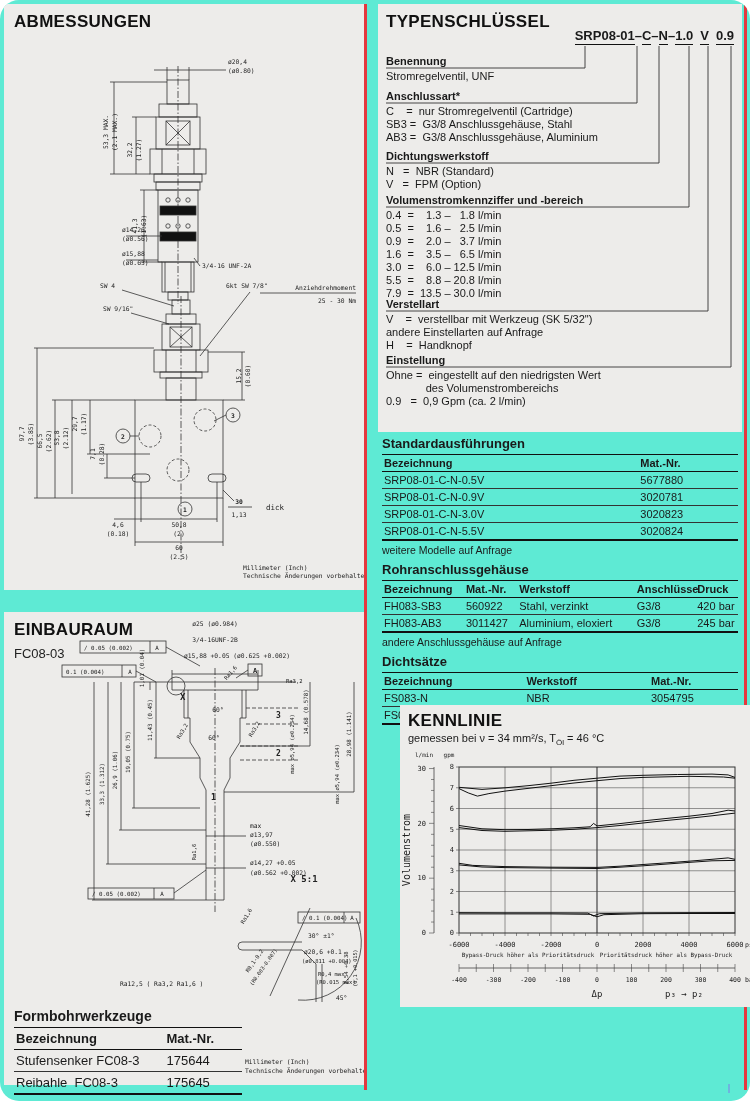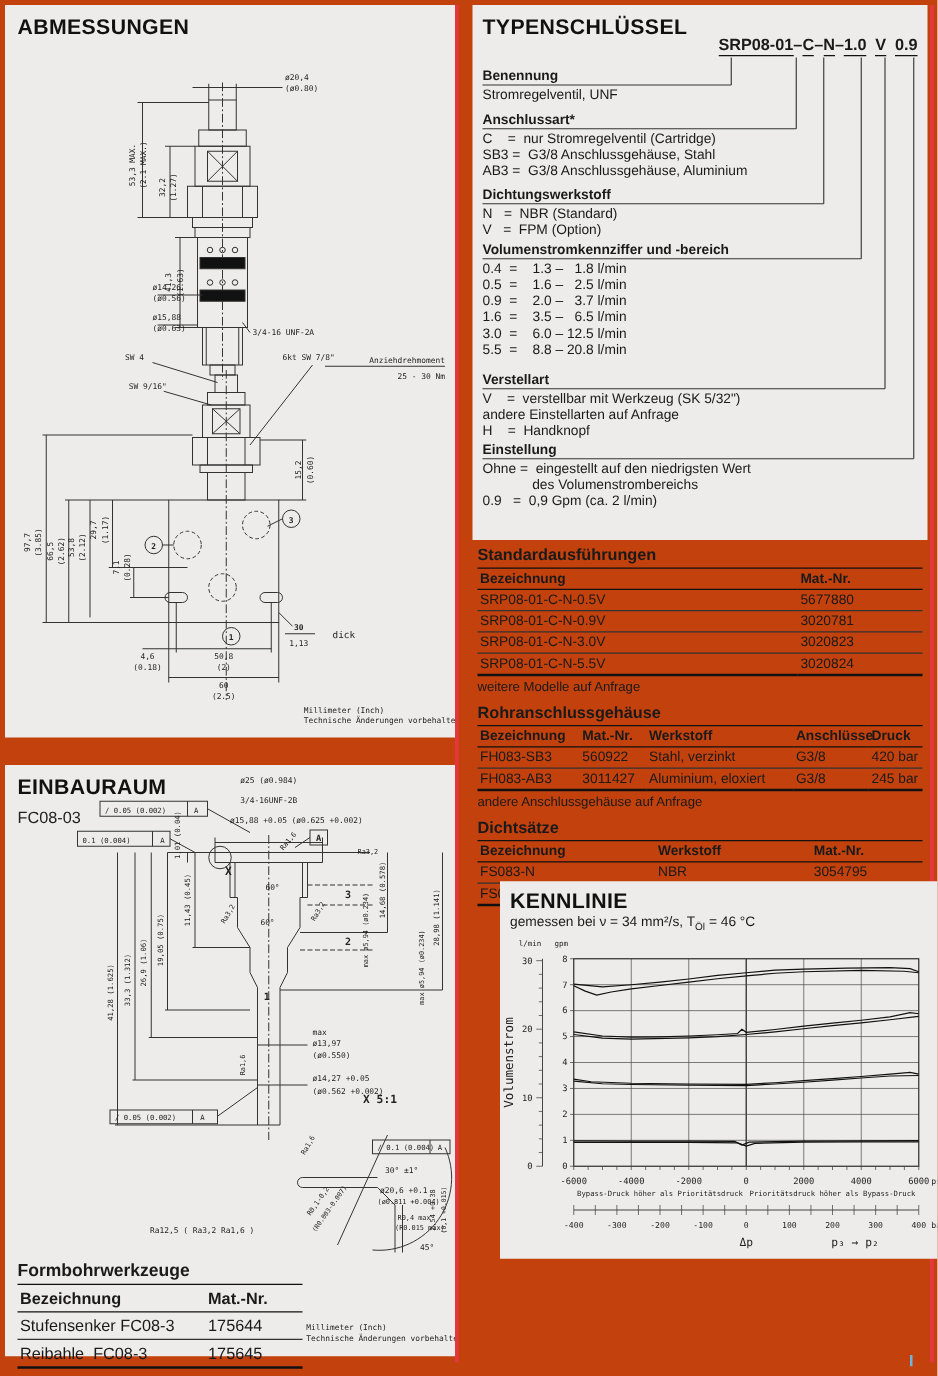--- a/index.html
+++ b/index.html
@@ -1,17 +1,17 @@
 <!DOCTYPE html>
 <html><head>
 <meta charset="utf-8">
 <style>
   html,body{margin:0;padding:0;background:#fff;}
-  .page{position:relative;width:750px;height:1101px;background:#c2410c;overflow:hidden;
-        font-family:"Liberation Sans",sans-serif;color:#1a1a1a;}
+  .page{position:relative;width:750px;height:1101px;background:#5eead4;overflow:hidden;
+        font-family:"Liberation Sans",sans-serif;color:#1a1a1a;border-radius:19px;}
   .panel{position:absolute;background:#edecea;}
   .vline{position:absolute;width:3px;background:#e5383e;}
   h1.sec{position:absolute;margin:0;font-size:17px;font-weight:bold;letter-spacing:.3px;color:#111;}
   .sub13{position:absolute;font-size:13px;color:#222;}
   svg.draw text{font-family:"DejaVu Sans Mono","Liberation Sans",monospace;fill:#222;}
   svg.draw{position:absolute;left:0;top:0;}
   
   .ts-code{position:absolute;top:24px;right:8px;font-size:13px;font-weight:bold;white-space:pre;}
   .ts-code .u{border-bottom:1.5px solid #111;padding-bottom:1px;}
   .ts-code .gap{margin-left:7px;}
@@ -393,20 +393,21 @@
       <div class="ts-l">V   =  FPM (Option)</div>
     </div>
     <div class="ts-sec" style="top:190px;">
       <div class="ts-h">Volumenstromkennziffer und -bereich</div>
       <div class="ts-l">0.4  =    1.3 –   1.8 l/min</div>
       <div class="ts-l">0.5  =    1.6 –   2.5 l/min</div>
       <div class="ts-l">0.9  =    2.0 –   3.7 l/min</div>
       <div class="ts-l">1.6  =    3.5 –   6.5 l/min</div>
       <div class="ts-l">3.0  =    6.0 – 12.5 l/min</div>
       <div class="ts-l">5.5  =    8.8 – 20.8 l/min</div>
+      <div class="ts-l">7.9  =  13.5 – 30.0 l/min</div>
     </div>
     <div class="ts-sec" style="top:294px;">
       <div class="ts-h">Verstellart</div>
       <div class="ts-l">V    =  verstellbar mit Werkzeug (SK 5/32")</div>
       <div class="ts-l">andere Einstellarten auf Anfrage</div>
       <div class="ts-l">H    =  Handknopf</div>
     </div>
     <div class="ts-sec" style="top:350px;">
       <div class="ts-h">Einstellung</div>
       <div class="ts-l">Ohne =  eingestellt auf den niedrigsten Wert</div>

